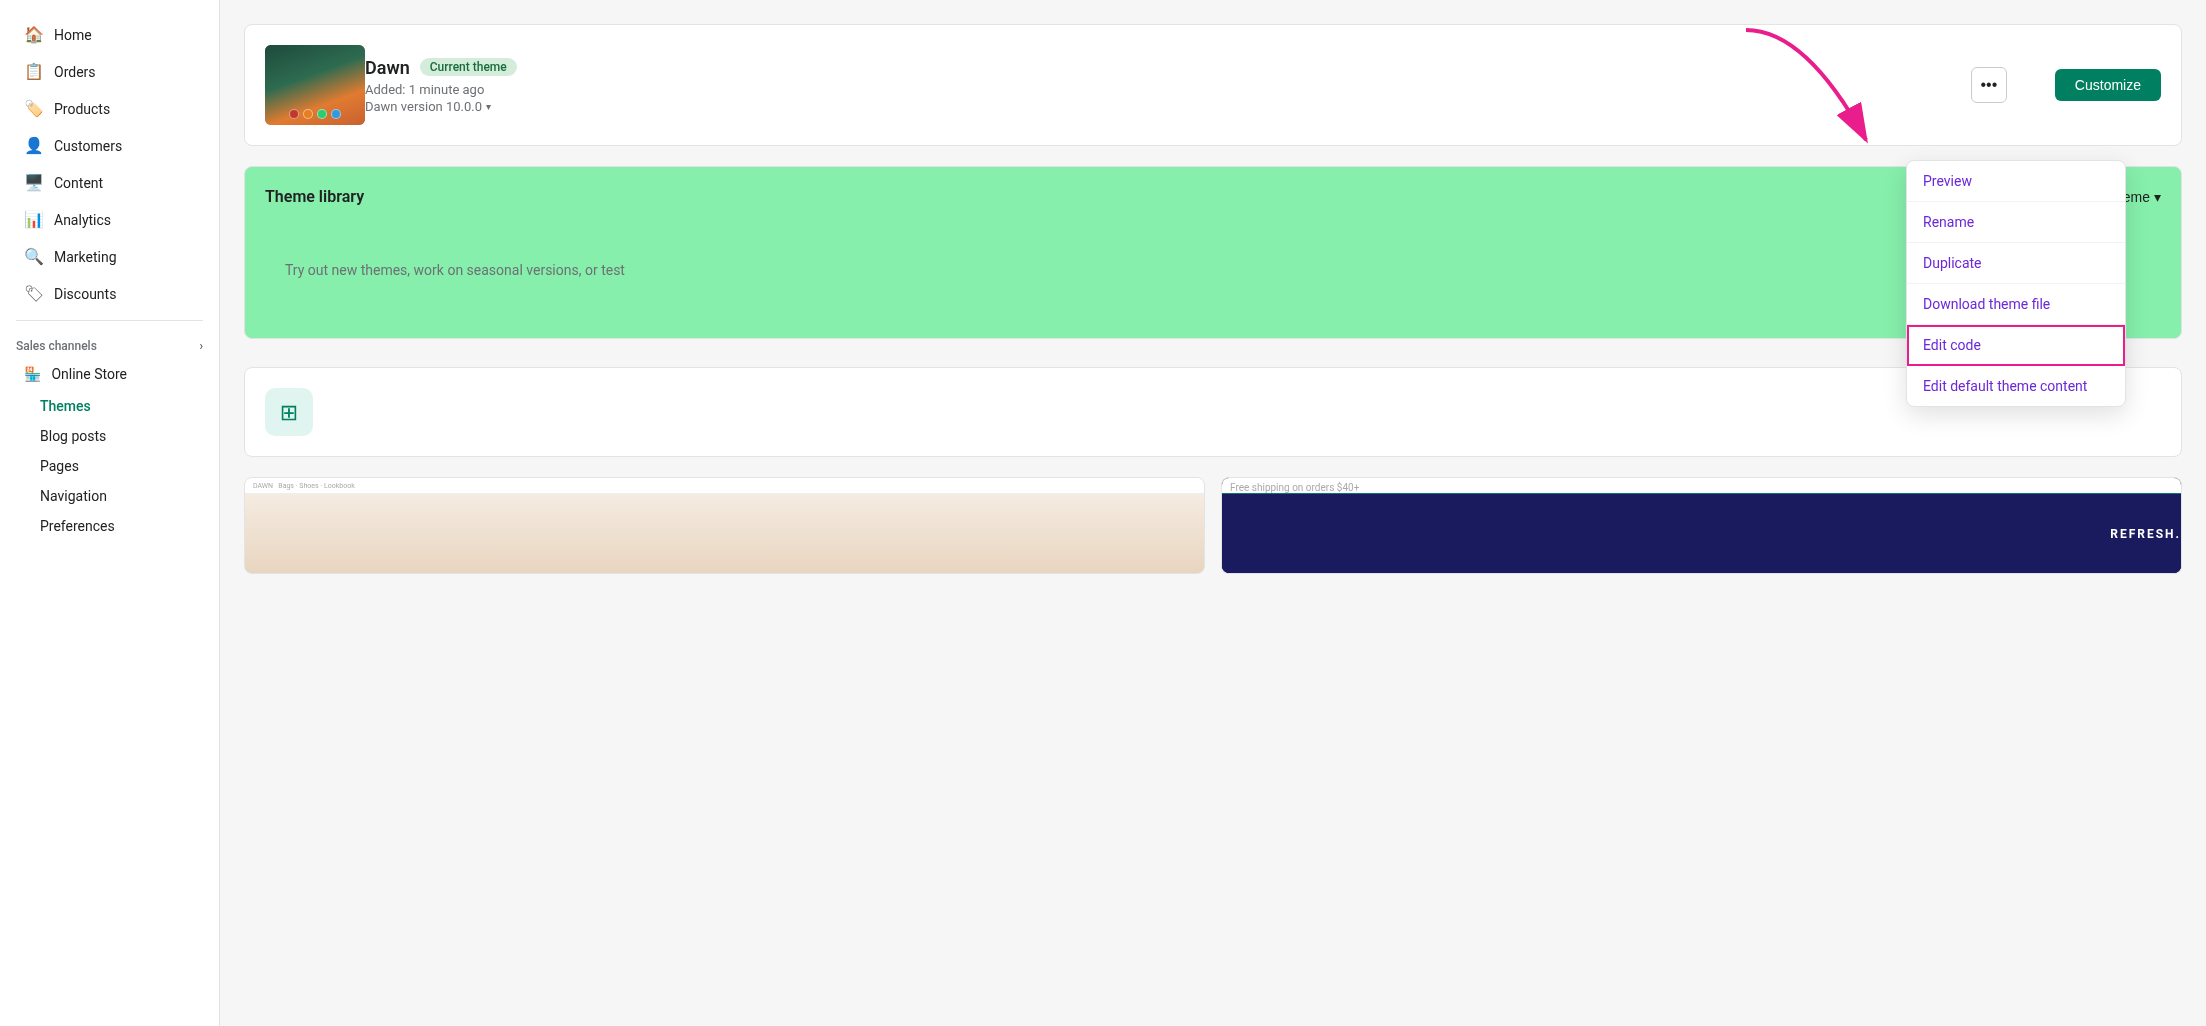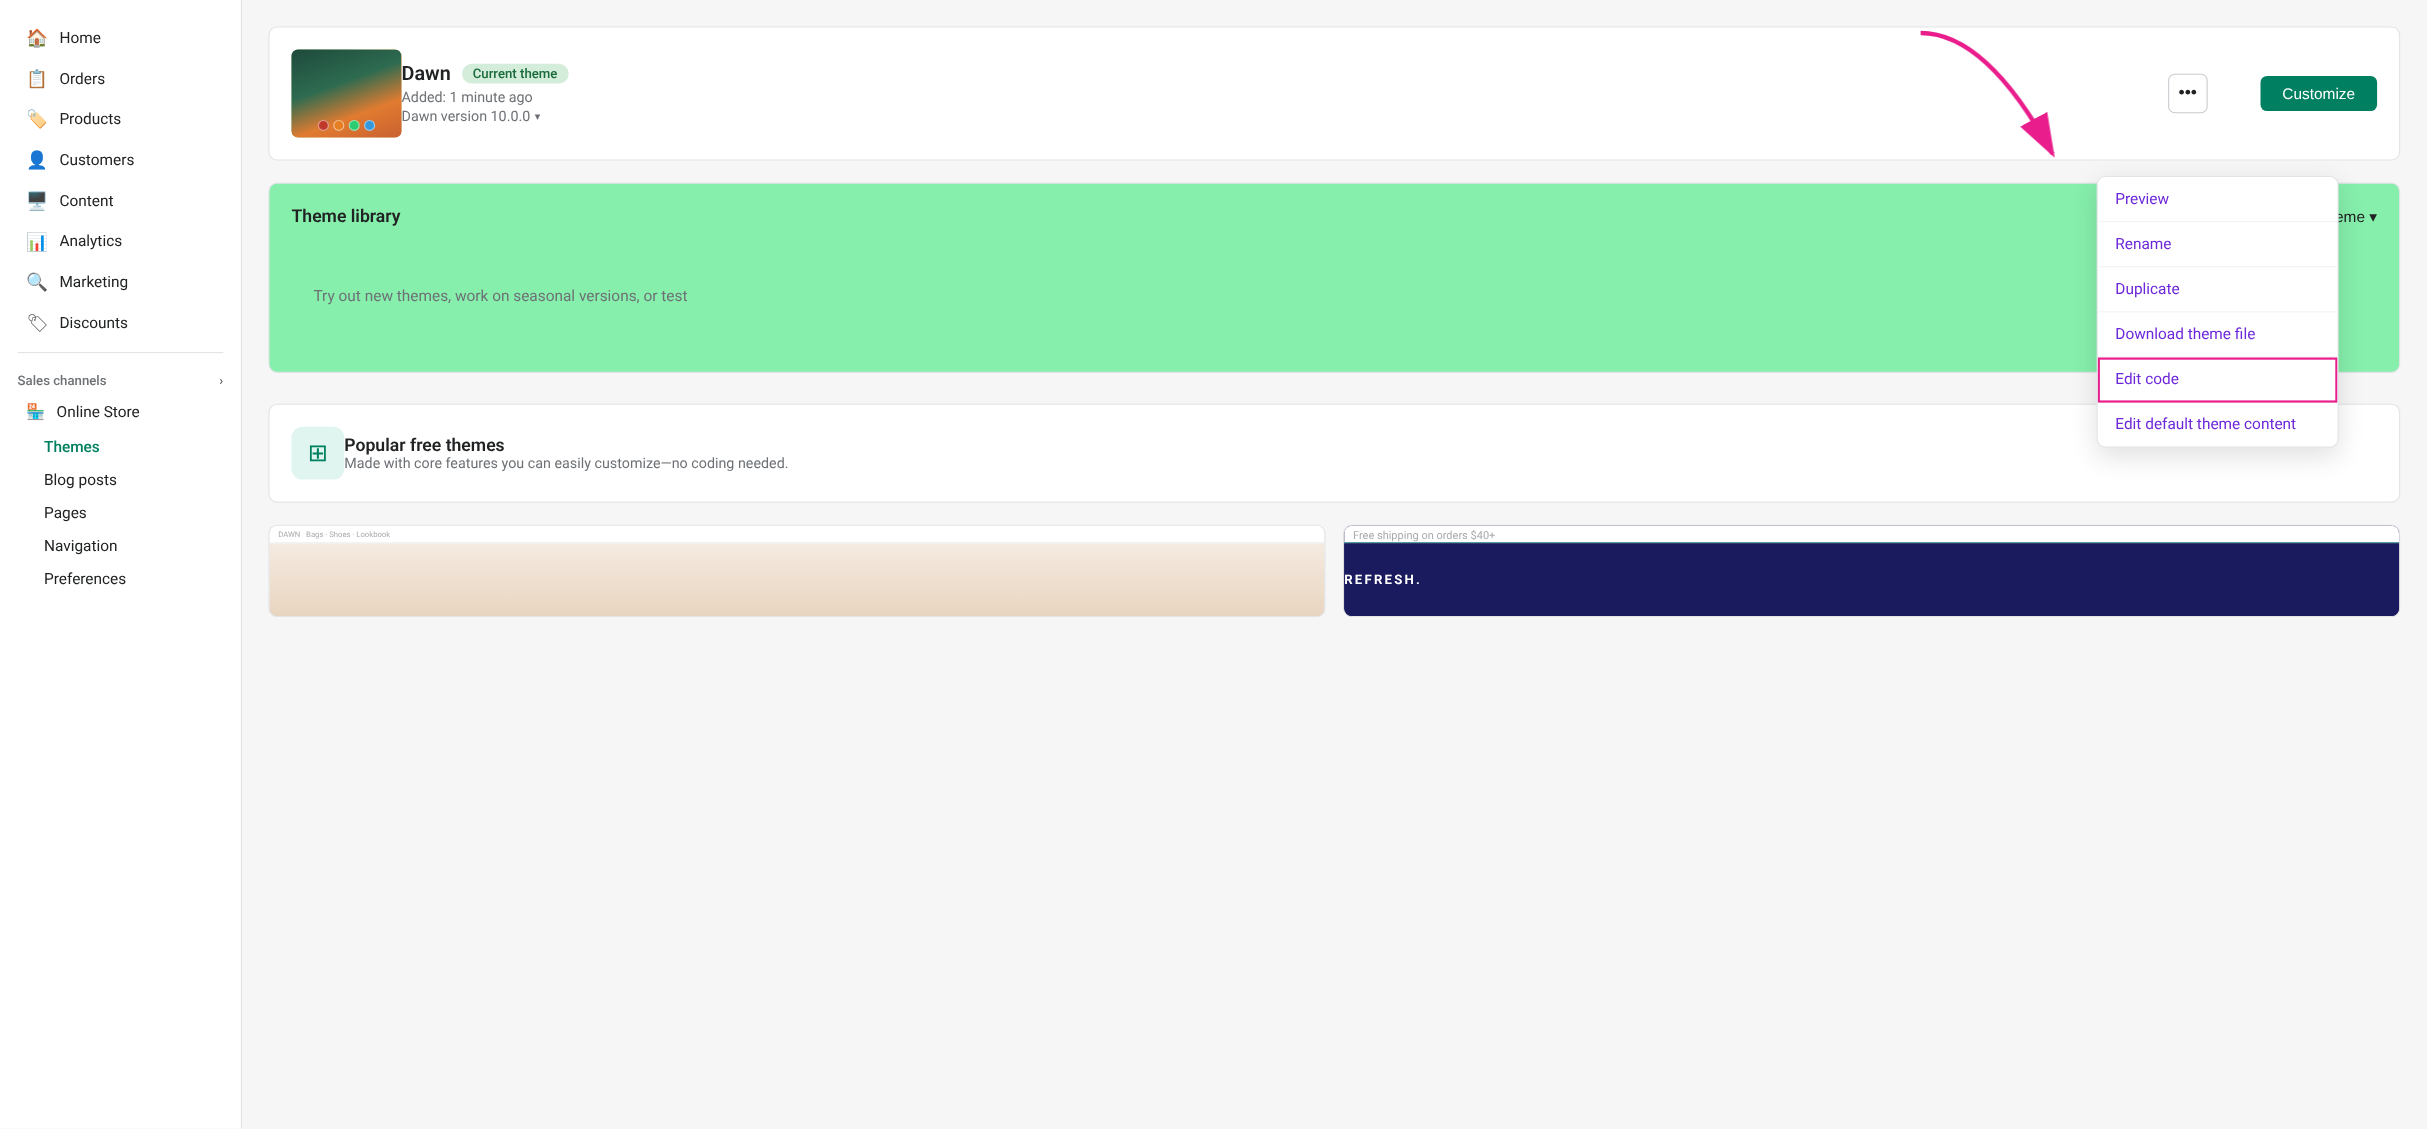--- a/index.html
+++ b/index.html
@@ -236,21 +236,21 @@
     .themes-grid {
       display: grid;
       grid-template-columns: 1fr 1fr;
       gap: 16px;
       margin-top: 16px;
     }
     .theme-preview-card {
       border: 1px solid #e1e3e5;
       border-radius: 8px;
       overflow: hidden;
-      height: 84px;
+      height: 97px;
       background: #f6f6f7;
     }
     .dawn-preview {
       background: linear-gradient(to bottom, #f8f0e8 0%, #e8d5c0 100%);
       display: flex;
       flex-direction: column;
     }
     .dawn-preview-bar {
       background: #fff;
       height: 16px;
@@ -274,21 +274,21 @@
       padding: 0 8px;
       font-size: 10px;
       color: #aaa;
       border-bottom: 1px solid #0f766e;
     }
     .refresh-preview-body {
       flex: 1;
       background: #1a1a5e;
       display: flex;
       align-items: center;
-      justify-content: flex-start;
+      justify-content: flex-end;
     }
     .refresh-logo { color: #fff; font-size: 12px; font-weight: 700; letter-spacing: 2px; }
 
     
     .dropdown-menu {
       position: absolute;
       top: 160px;
       right: 80px;
       background: #fff;
       border: 1px solid #e1e3e5;
@@ -444,24 +444,20 @@
         <span>▾</span>
       </button>
     </div>
     <div class="theme-library-empty">
       <span>Try out new themes, work on seasonal versions, or test</span>
     </div>
   </div>
 
   <div class="theme-card">
     <div class="popular-icon">⊞</div>
-    <div>
-      <div class="popular-title">Popular free themes</div>
-      <div class="popular-desc">Made with core features you can easily customize—no coding needed.</div>
-    </div>
   </div>
 
   <div class="themes-grid">
     <div class="theme-preview-card dawn-preview">
       <div class="dawn-preview-bar">
         <span>DAWN &nbsp; Bags · Shoes · Lookbook</span>
       </div>
     </div>
     <div class="theme-preview-card refresh-preview">
       <div class="refresh-preview-bar">

